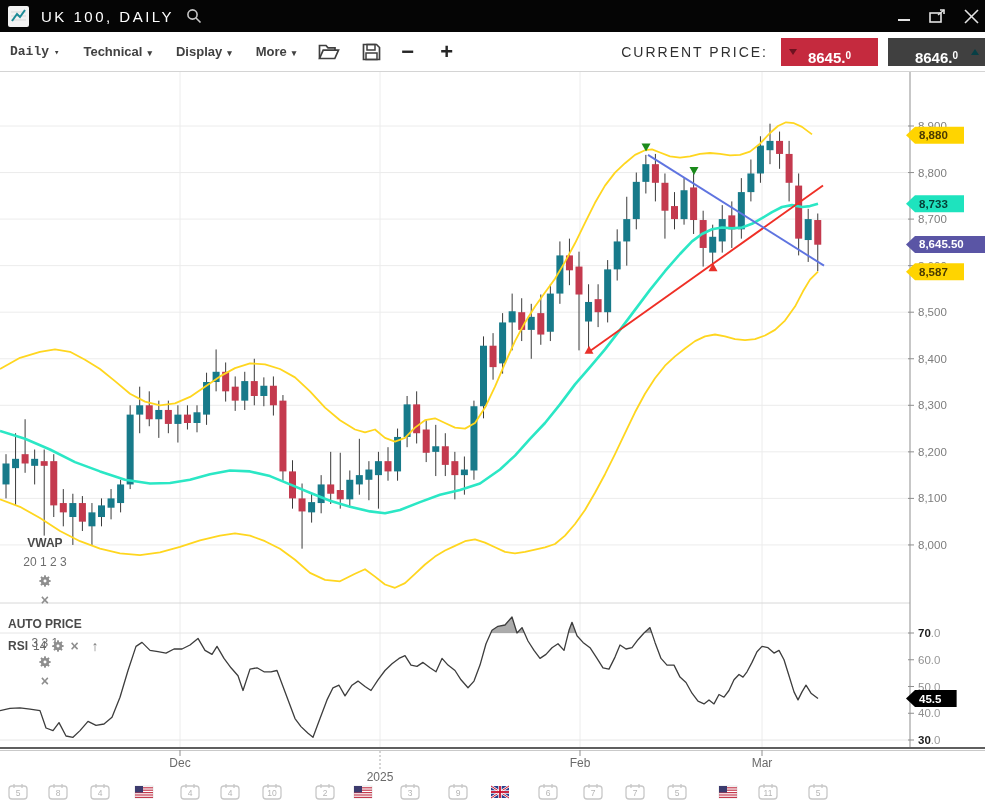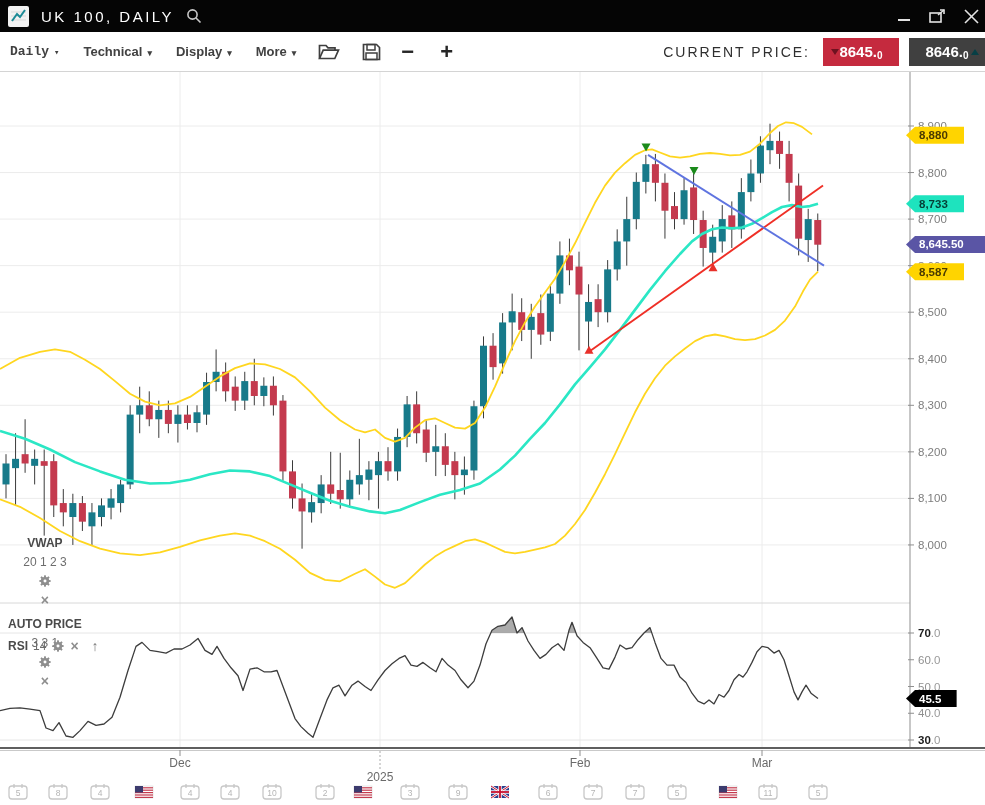--- a/index.html
+++ b/index.html
@@ -17,21 +17,21 @@
   
   .toolbar{position:absolute;left:0;top:32px;width:985px;height:39px;background:#ffffff;
            border-bottom:1px solid #d4d4d4;display:flex;align-items:center;z-index:5;}
   .menu{font-size:13px;font-weight:bold;color:#414141;margin-left:24px;display:flex;align-items:center;gap:5px;}
   .menu:first-child{margin-left:10px;font-family:Liberation Mono, monospace;}
   .caret{font-size:9px;color:#414141;transform:translateY(1px);}
   .tool-ic{margin-left:22px;display:flex;align-items:center;color:#3f3f3f;}
   .zoomtxt{font-size:22px;font-weight:bold;color:#262626;margin-left:20px;line-height:1;}
   .tb-right{margin-left:auto;display:flex;align-items:center;}
   .cp-label{font-size:14px;letter-spacing:2px;color:#2f2f2f;margin-right:13px;}
-  .price-badge{width:76px;height:28px;display:flex;align-items:center;justify-content:center;
+  .price-badge{width:97px;height:28px;display:flex;align-items:flex-end;justify-content:center;
                color:#fff;font-size:15px;font-weight:bold;position:relative;}
   .pb-sell{background:#C52A3E;margin-right:10px;}
   .pb-buy{background:#404040;}
   .pb-dec{font-size:10px;align-self:flex-end;margin-bottom:5px;}
   .arr{width:0;height:0;border-left:4px solid transparent;border-right:4px solid transparent;}
   .arr-down{border-top:6px solid #6e1220;position:absolute;left:8px;top:11px;}
   .arr-up{border-bottom:6px solid #073f45;position:absolute;right:6px;top:11px;}
   
   .ind-row{position:absolute;display:flex;align-items:center;gap:5px;font-size:12px;color:#6d6d6d;z-index:4;}
   .ind-name{font-weight:bold;color:#4a4a4a;}

